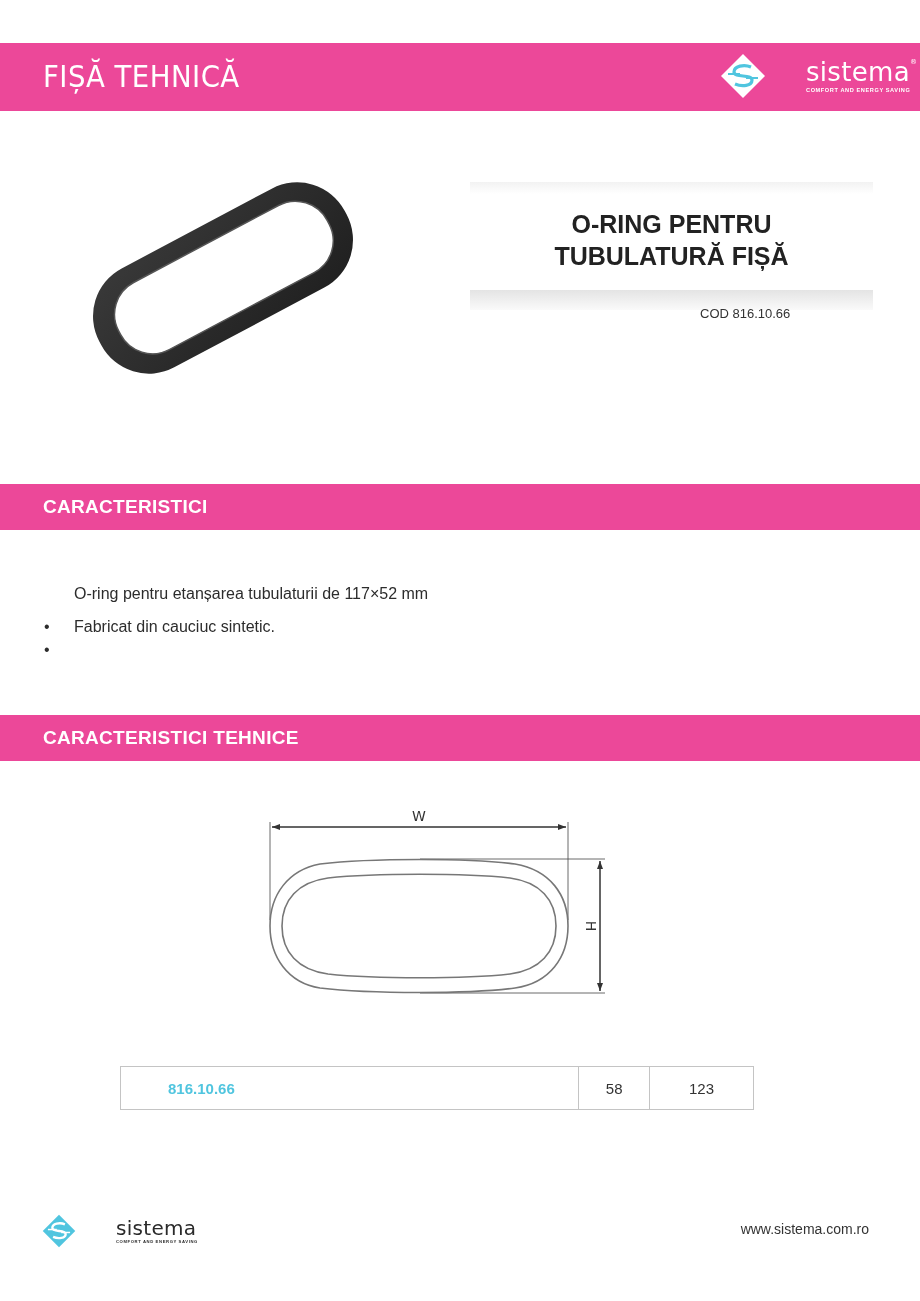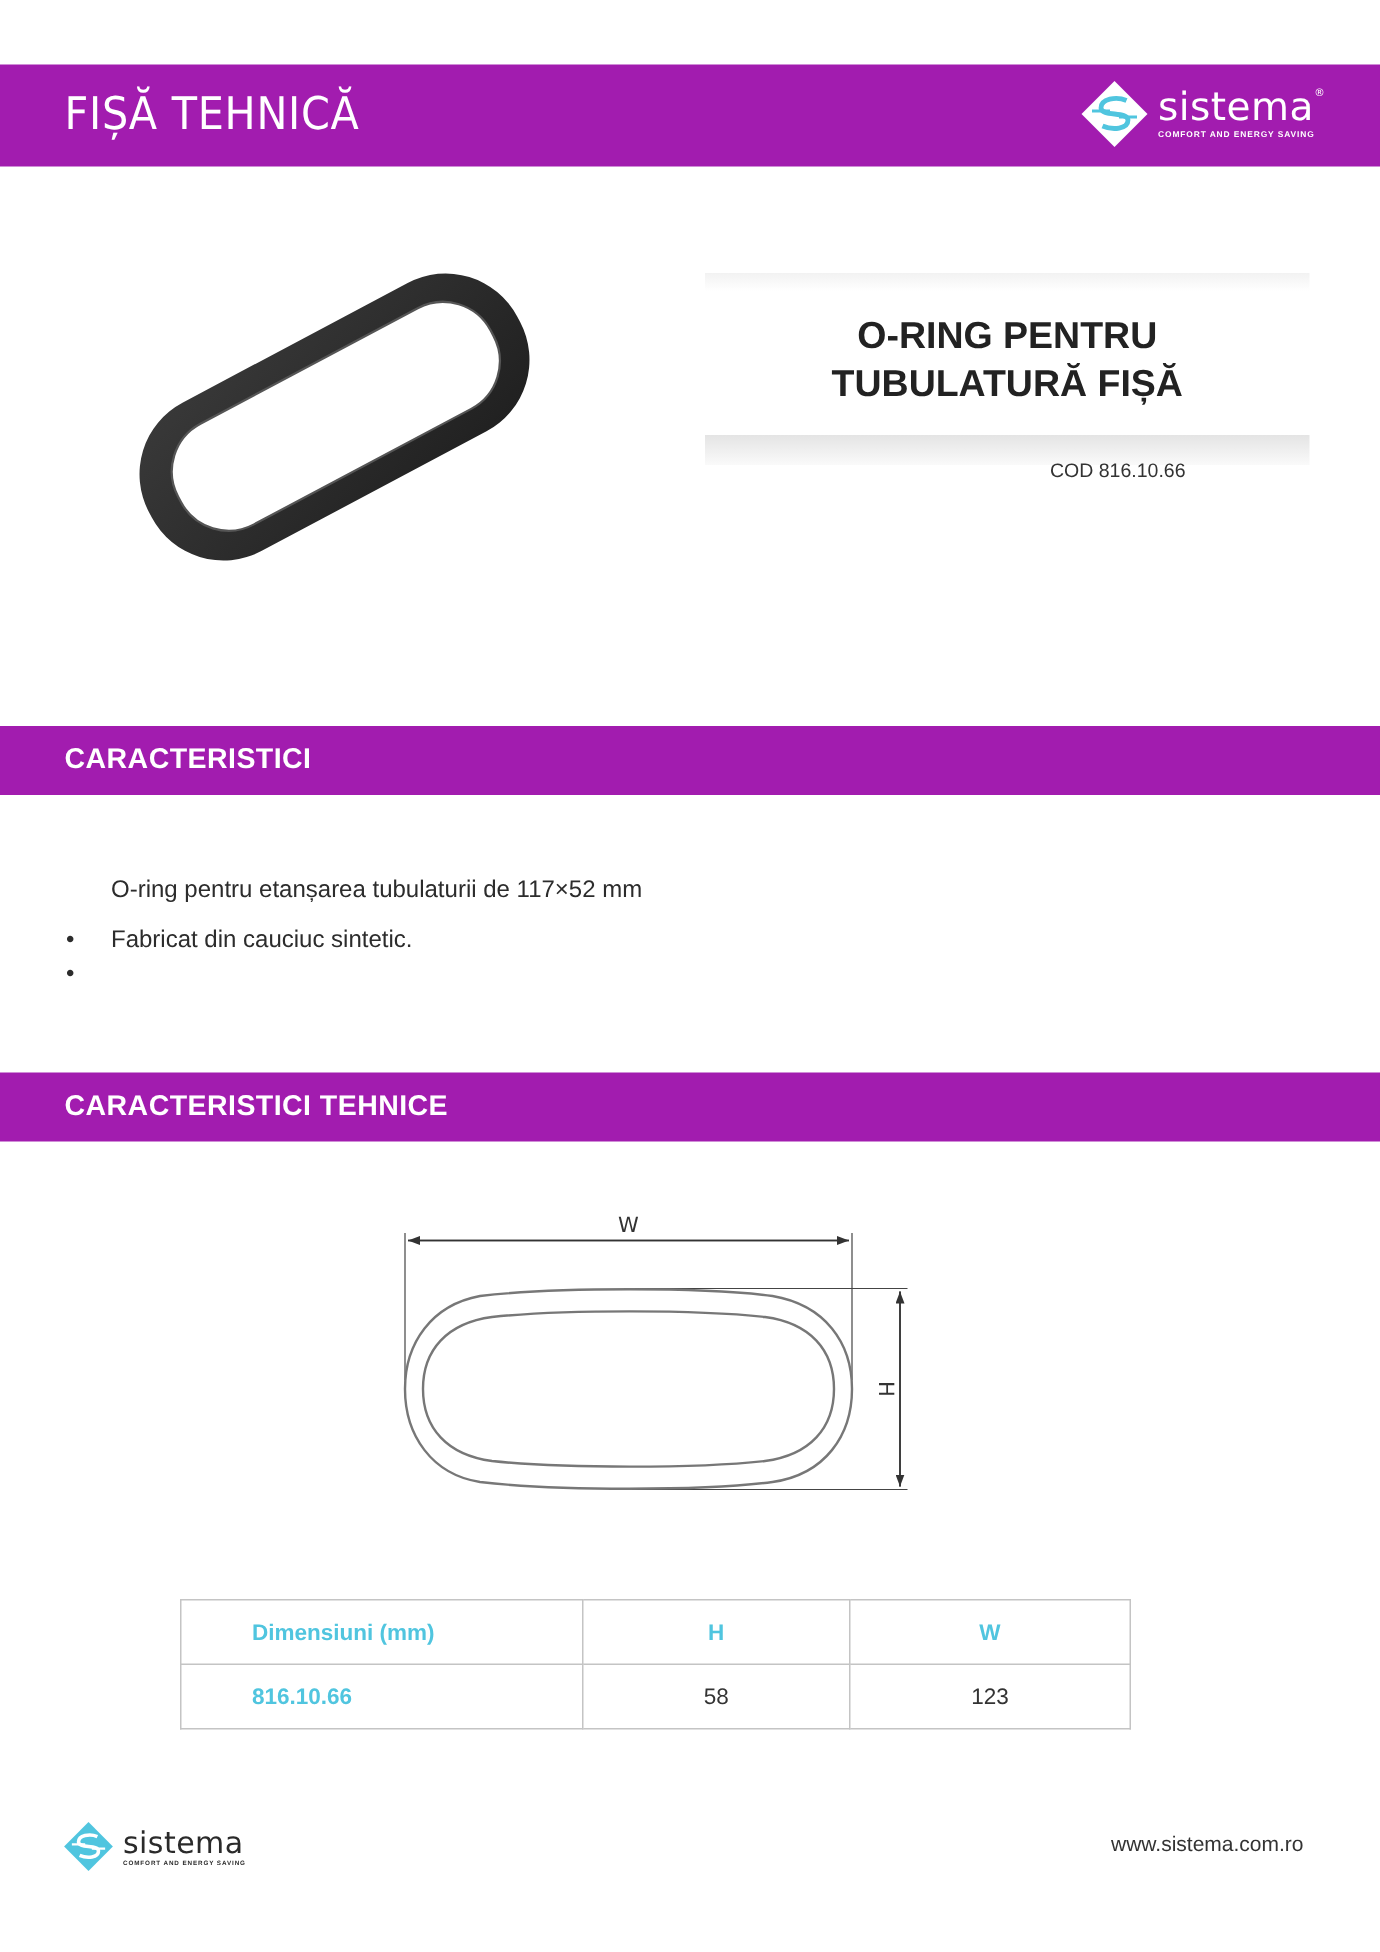--- a/index.html
+++ b/index.html
@@ -1,23 +1,23 @@
 <!DOCTYPE html>
 <html><head>
 <meta charset="utf-8">
 <style>
   * { box-sizing: border-box; margin: 0; padding: 0; }
   html, body { width: 920px; height: 1301px; background: #ffffff; overflow: hidden; }
   body { position: relative; font-family: "Liberation Sans", "DejaVu Sans", sans-serif; color: #2a2a2a; }
 
-  .band { position: absolute; left: 0; width: 920px; background: #a21caf; color: #ffffff; }
+  .band { position: absolute; left: 0; width: 920px; background: #ec4899; color: #ffffff; }
   .top-band { top: 43px; height: 68px; }
   .top-title { position: absolute; left: 43px; top: 16px; font-size: 30px; font-weight: 400; letter-spacing: 0.5px; color: #fff; font-family: "DejaVu Sans", sans-serif; transform: scaleX(0.92); transform-origin: left center; }
 
-  .logo { position: absolute; display: flex; align-items: center; }
+  .logo { position: absolute; display: flex; align-items: center; gap: 34px; }
   .logo-top { left: 720px; top: 10px; }
   .logo-mark { width: 46px; height: 46px; position: relative; }
   .logo-text-wrap { margin-left: 6px; display: flex; flex-direction: column; line-height: 1; }
   .logo-word { font-size: 26px; font-family: "DejaVu Sans", sans-serif; font-weight: 400; letter-spacing: 0.3px; position: relative; }
   .logo-reg { font-size: 7px; position: absolute; top: 0; right: -7px; }
   .logo-tag { font-size: 5.6px; font-weight: 700; letter-spacing: 0.6px; margin-top: 3px; }
 
   .product-img { position: absolute; left: 92px; top: 150px; width: 262px; height: 255px; }
 
   .title-box { position: absolute; left: 470px; top: 182px; width: 403px; height: 128px; }
@@ -132,25 +132,20 @@
     <text class="dim-label" x="0" y="0" text-anchor="middle" transform="translate(326 126) rotate(90)">H</text>
 
     <path d="M60,64 C110,58 210,58 255,64 C290,70 308,95 308,126 C308,157 290,183 255,188 C210,194 110,194 60,188 C28,183 10,157 10,126 C10,95 28,70 60,64 Z" fill="none" stroke="#777" stroke-width="1.6"></path>
 
     <path d="M68,78 C115,73 205,73 250,78 C280,82 296,100 296,126 C296,152 280,170 250,174 C205,179 115,179 68,174 C38,170 22,152 22,126 C22,100 38,82 68,78 Z" fill="none" stroke="#777" stroke-width="1.6"></path>
   </svg>
 </div>
 
 <table class="dims">
   <tbody>
-      <tr>
-    <th class="first" style="width:268px">Dimensiuni (mm)</th>
-    <th style="width:178px">H</th>
-    <th>W</th>
-  </tr>
   <tr>
     <td class="first">816.10.66</td>
     <td>58</td>
     <td>123</td>
   </tr>
 </tbody>
   </table>
 
 <div class="logo logo-bottom">
   <div class="logo-mark">

